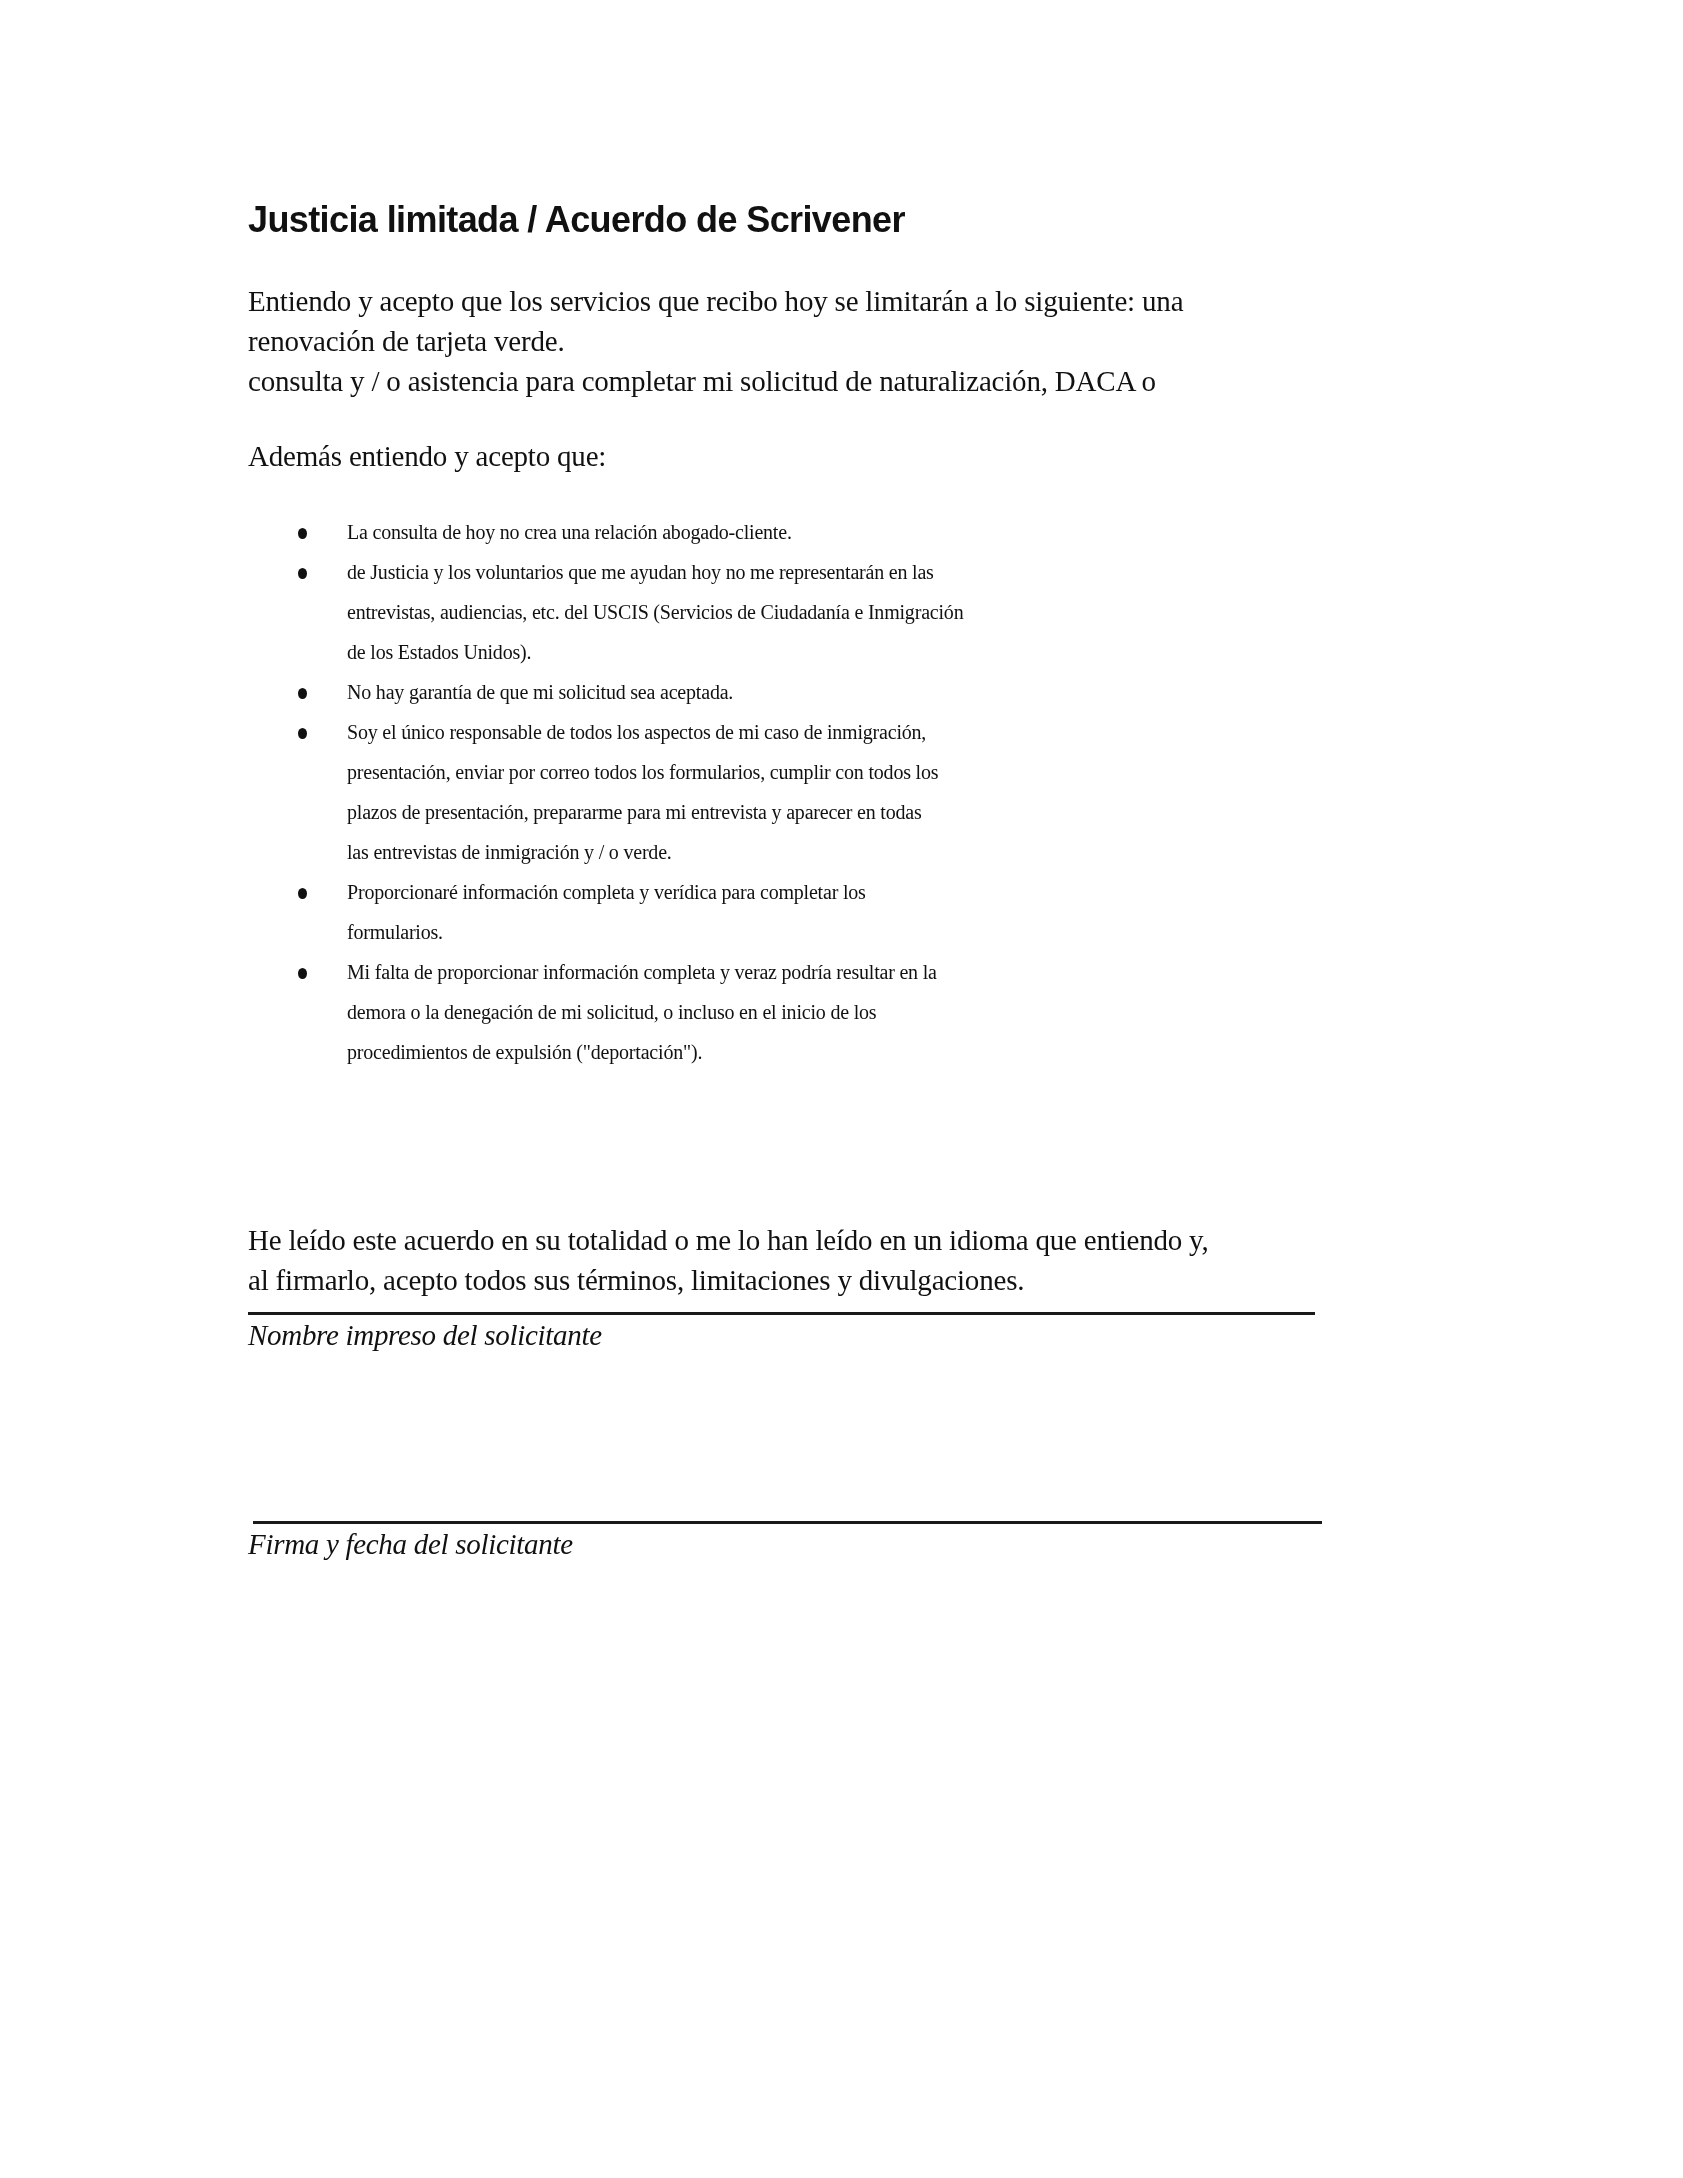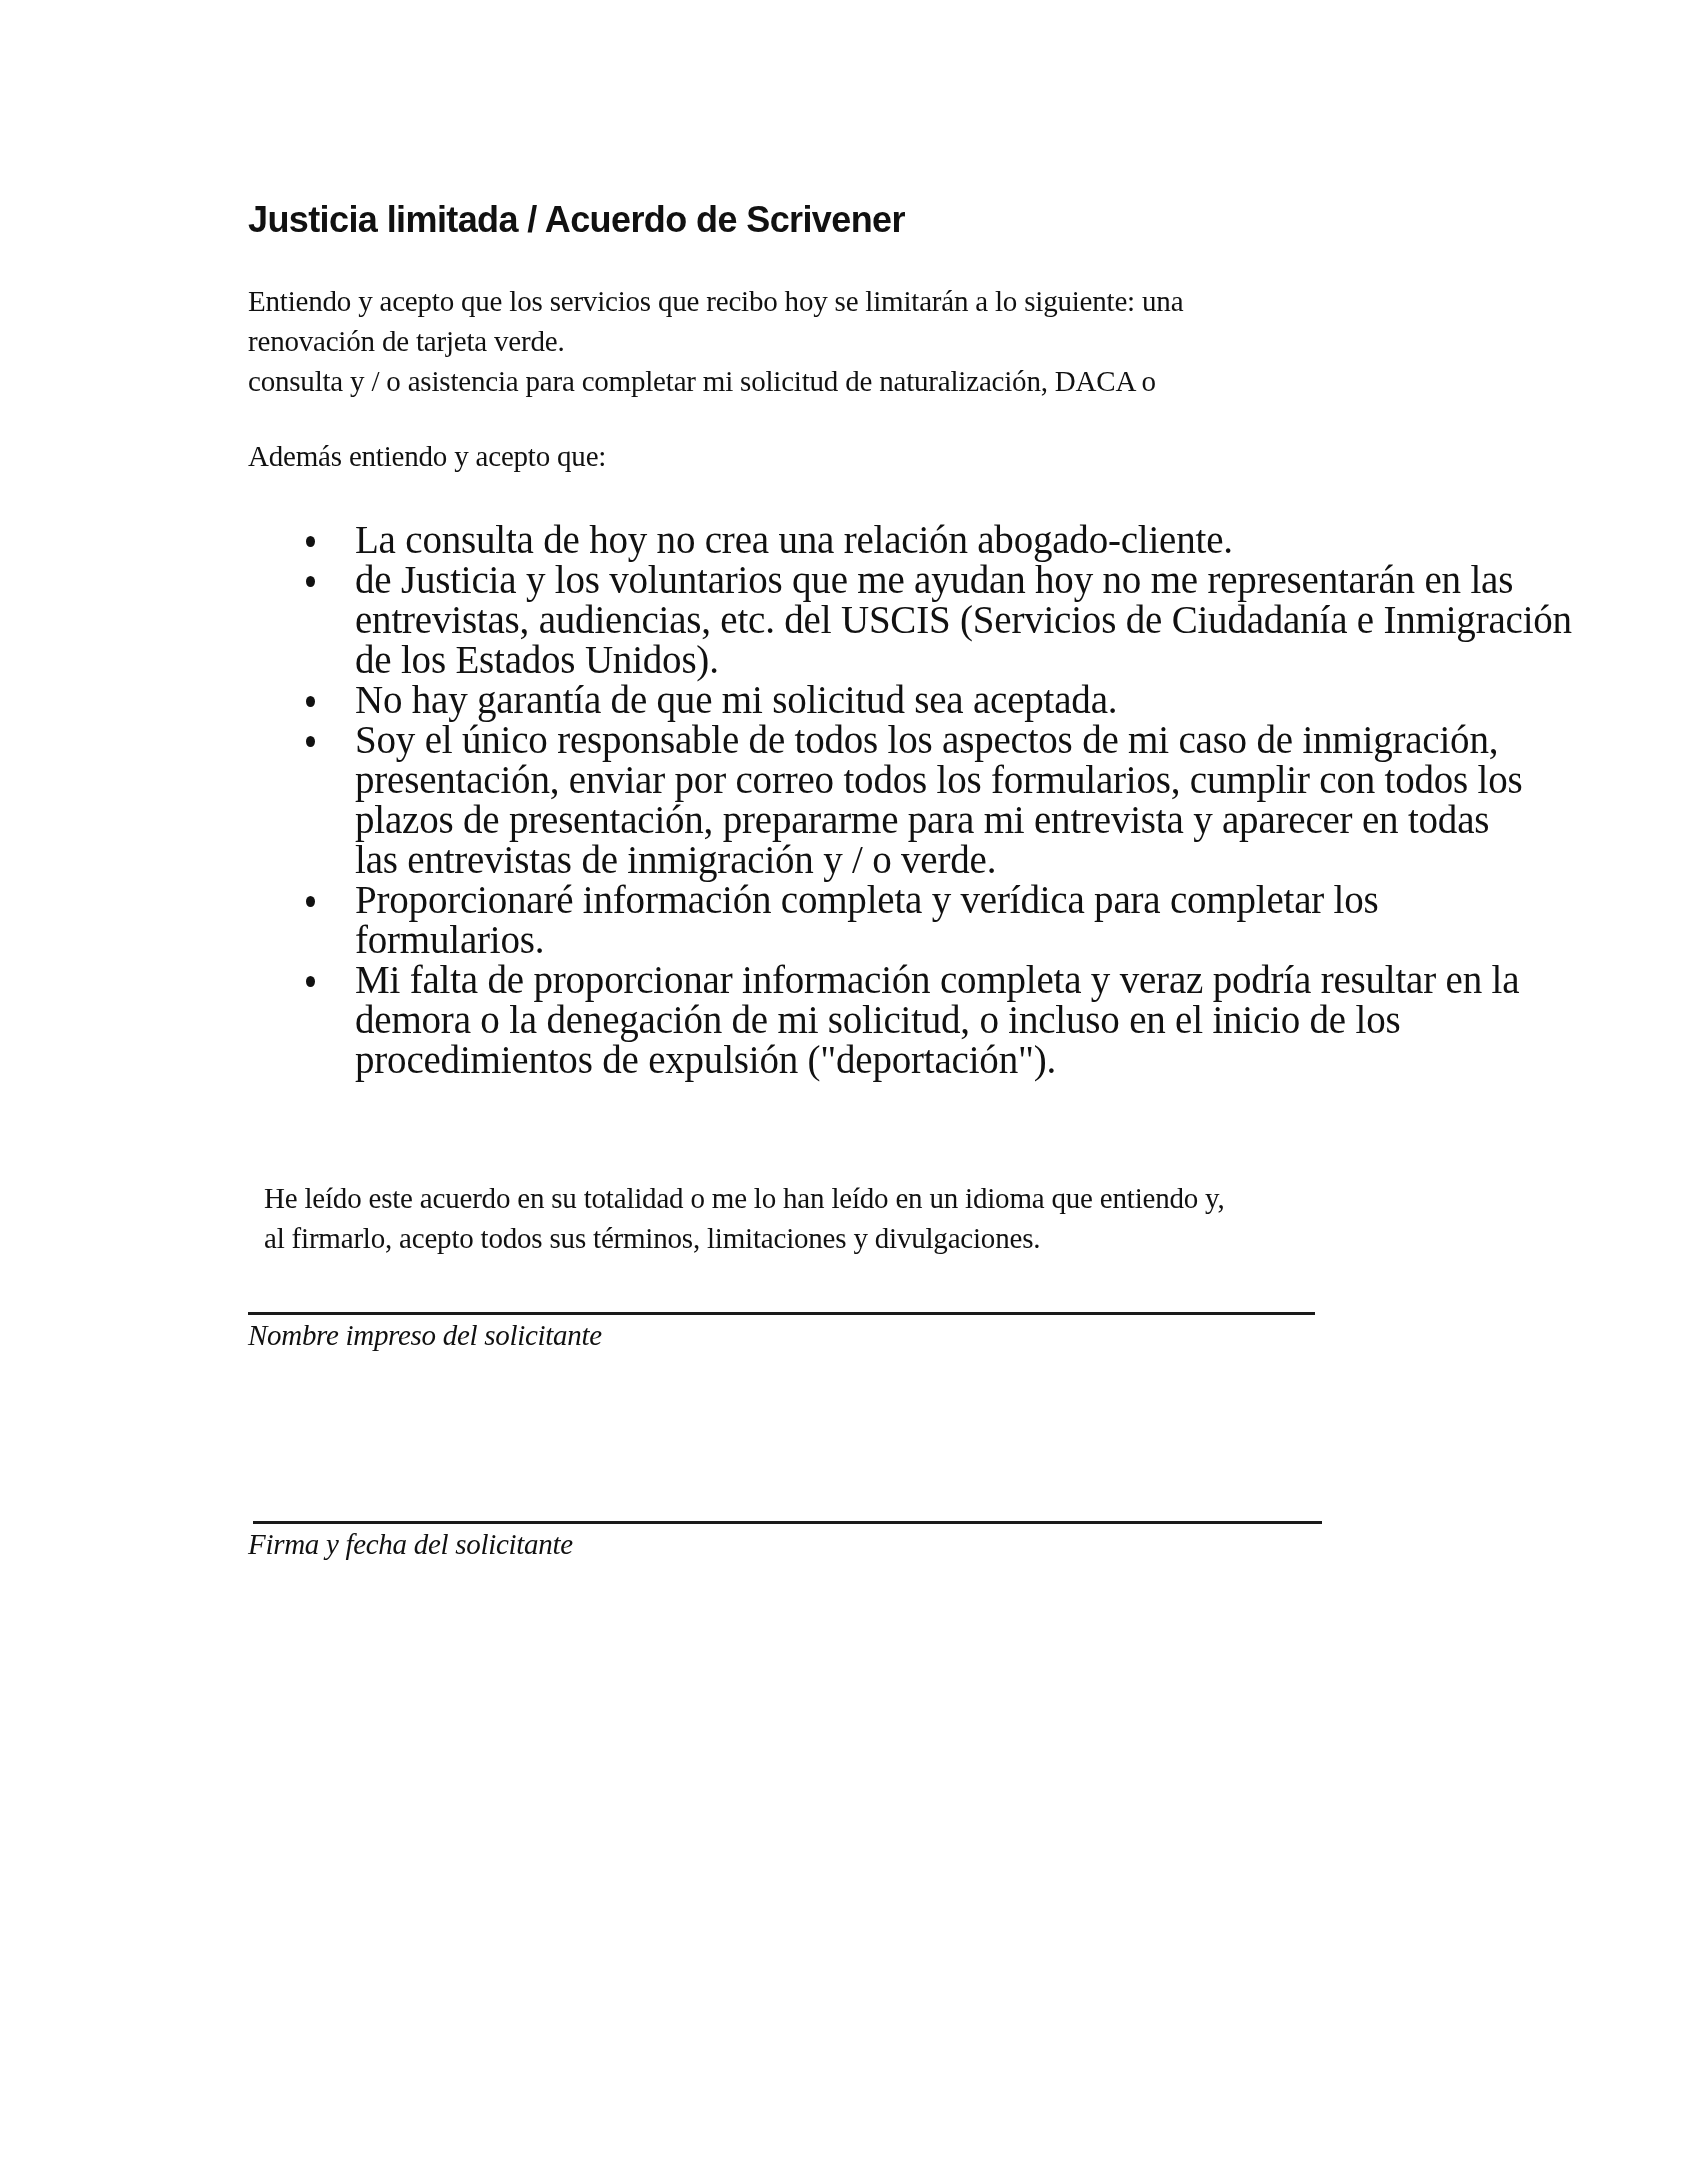--- a/index.html
+++ b/index.html
@@ -45,45 +45,45 @@
     .para .line {
       display: block;
       white-space: nowrap;
     }
     .intro { top: 281px; }
     .ademas { top: 436px; }
     .bullets {
       position: absolute;
       left: 0;
       top: 512px;
-      margin: 8px;
+      margin: 0;
       padding: 0;
       list-style: none;
-      font-size: 39px;
+      font-size: 20px;
       line-height: 40px;
       letter-spacing: -0.2px;
     }
     .bullet-item {
       position: relative;
       padding-left: 99px;
     }
     .bullet-dot {
       position: absolute;
       left: 50px;
       top: 16px;
       width: 9px;
       height: 11px;
       border-radius: 50%;
       background: #111111;
     }
     .bullet-item .line {
       display: block;
       white-space: nowrap;
     }
-    .closing { top: 1178px; margin-left: 16px; }
+    .closing { top: 1220px; }
     .sig-block {
       position: absolute;
       left: 0;
     }
     .sig-line {
       height: 0;
       border-top: 3px solid #1a1a1a;
     }
     .sig-label {
       margin: 0;

